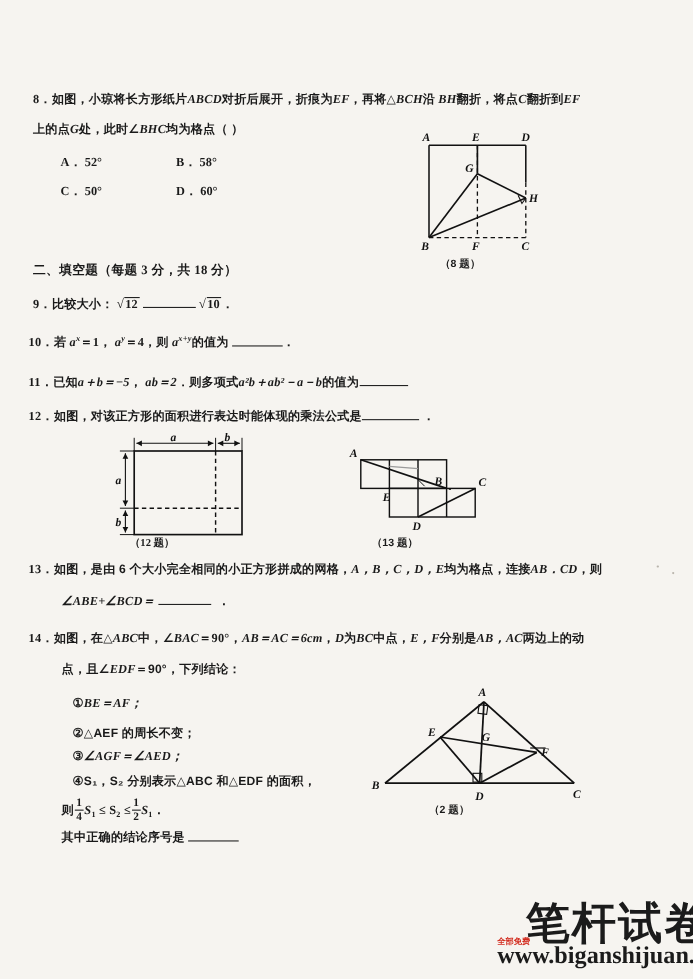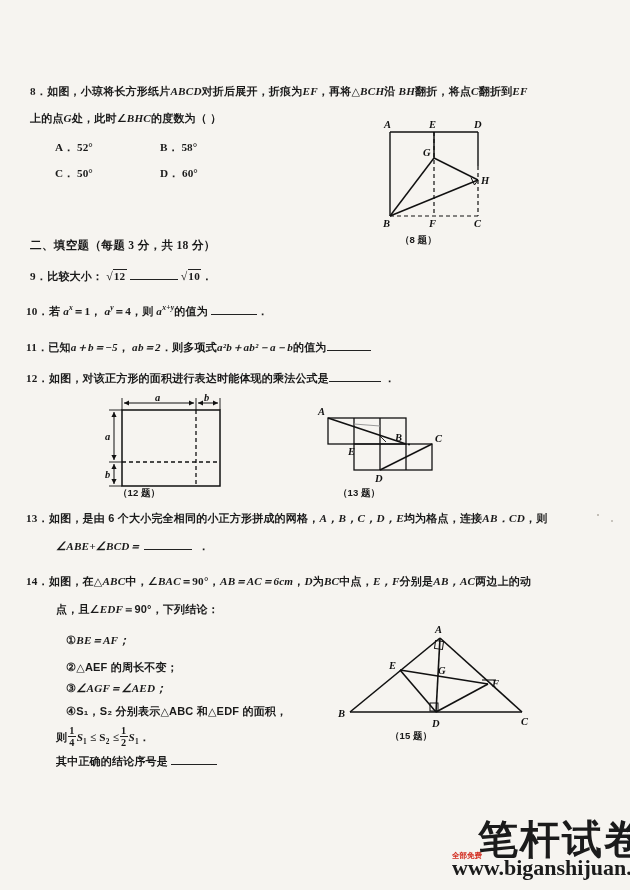--- a/index.html
+++ b/index.html
@@ -134,21 +134,21 @@
 </style>
 </head>
 <body style="background: rgb(246, 244, 240);">
 
 <div class="page">
 
   <div class="qline" style="left:30px; top:83px;">
     <span class="mn">8．</span><span class="cn">如图，小琼将长方形纸片</span><span class="mi">ABCD</span><span class="cn">对折后展开，折痕为</span><span class="mi">EF</span><span class="cn">，再将△</span><span class="mi">BCH</span><span class="cn">沿</span>&nbsp;<span class="mi">BH</span><span class="cn">翻折，将点</span><span class="mi">C</span><span class="cn">翻折到</span><span class="mi">EF</span>
   </div>
   <div class="qline" style="left:30px; top:110px;">
-    <span class="cn">上的点</span><span class="mi">G</span><span class="cn">处，此时∠</span><span class="mi">BHC</span><span class="cn">的度数为（        ）</span>
+    <span class="cn">上的点</span><span class="mi">G</span><span class="cn">处，此时∠</span><span class="mi">BHC</span><span class="cn">均为格点（        ）</span>
   </div>
 
   <div class="choices" style="left:0; top:0;">
     <div class="choice" style="left:55px; top:140px;">
       <span class="mn">A．</span>&nbsp;<span class="mn">52°</span>
     </div>
     <div class="choice" style="left:160px; top:140px;">
       <span class="mn">B．</span>&nbsp;<span class="mn">58°</span>
     </div>
     <div class="choice" style="left:55px; top:166px;">
@@ -246,21 +246,21 @@
       <line x1="5" y1="14" x2="18" y2="14" stroke="#111" stroke-width="0.9"></line>
       <line x1="5" y1="66" x2="18" y2="66" stroke="#111" stroke-width="0.9"></line>
       <line x1="5" y1="90" x2="18" y2="90" stroke="#111" stroke-width="0.9"></line>
 
       <text class="lbl" x="51" y="5">a</text>
       <text class="lbl" x="100" y="5">b</text>
       <text class="lbl" x="1" y="44">a</text>
       <text class="lbl" x="1" y="82">b</text>
     </svg>
   </div>
-  <div class="cap" style="left:118px; top:487px; width:90px;">（12 题）</div>
+  <div class="cap" style="left:118px; top:487px; width:90px;font-family:Liberation Serif, serif;">（12 题）</div>
 
   <div class="fig" style="left:316px; top:404px;">
     <svg width="150" height="84" viewBox="0 0 150 84">
 
       <rect x="12" y="14" width="78" height="26" fill="none" stroke="#111" stroke-width="1.3"></rect>
       <line x1="38" y1="14" x2="38" y2="40" stroke="#111" stroke-width="1.3"></line>
       <line x1="64" y1="14" x2="64" y2="40" stroke="#111" stroke-width="1.3"></line>
 
       <rect x="38" y="40" width="78" height="26" fill="none" stroke="#111" stroke-width="1.3"></rect>
       <line x1="64" y1="40" x2="64" y2="66" stroke="#111" stroke-width="1.3"></line>
@@ -340,21 +340,21 @@
 
       <text class="lbl" x="99" y="11">A</text>
       <text class="lbl" x="53" y="47">E</text>
       <text class="lbl" x="102" y="52">G</text>
       <text class="lbl" x="156" y="65">F</text>
       <text class="lbl" x="2" y="95">B</text>
       <text class="lbl" x="96" y="105">D</text>
       <text class="lbl" x="185" y="103">C</text>
     </svg>
   </div>
-  <div class="cap" style="left:390px; top:730px; width:90px;">（15 题）</div>
+  <div class="cap" style="left:390px; top:730px; width:90px;">（2 题）</div>
 
   <div class="wm" style="left:478px; top:812px;">
     <div class="wm-cn">笔杆试卷</div>
   </div>
   <div class="wm wm-red" style="left:452px; top:851px;">全部免费</div>
   <div class="wm wm-url" style="left:452px; top:855px;">www.biganshijuan.com</div>
 
   <div class="speck" style="left:611px; top:520px; width:2px; height:2px;"></div>
   <div class="speck" style="left:597px; top:514px; width:1.5px; height:1.5px;"></div>
 </div>

